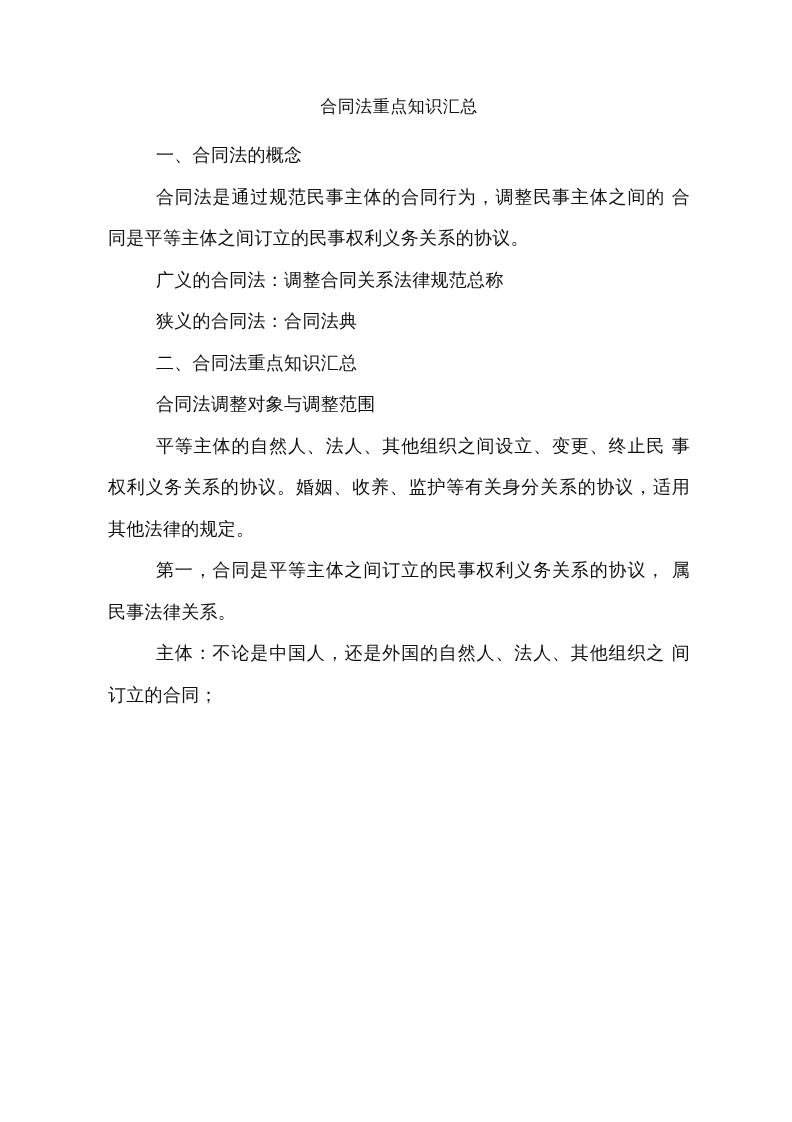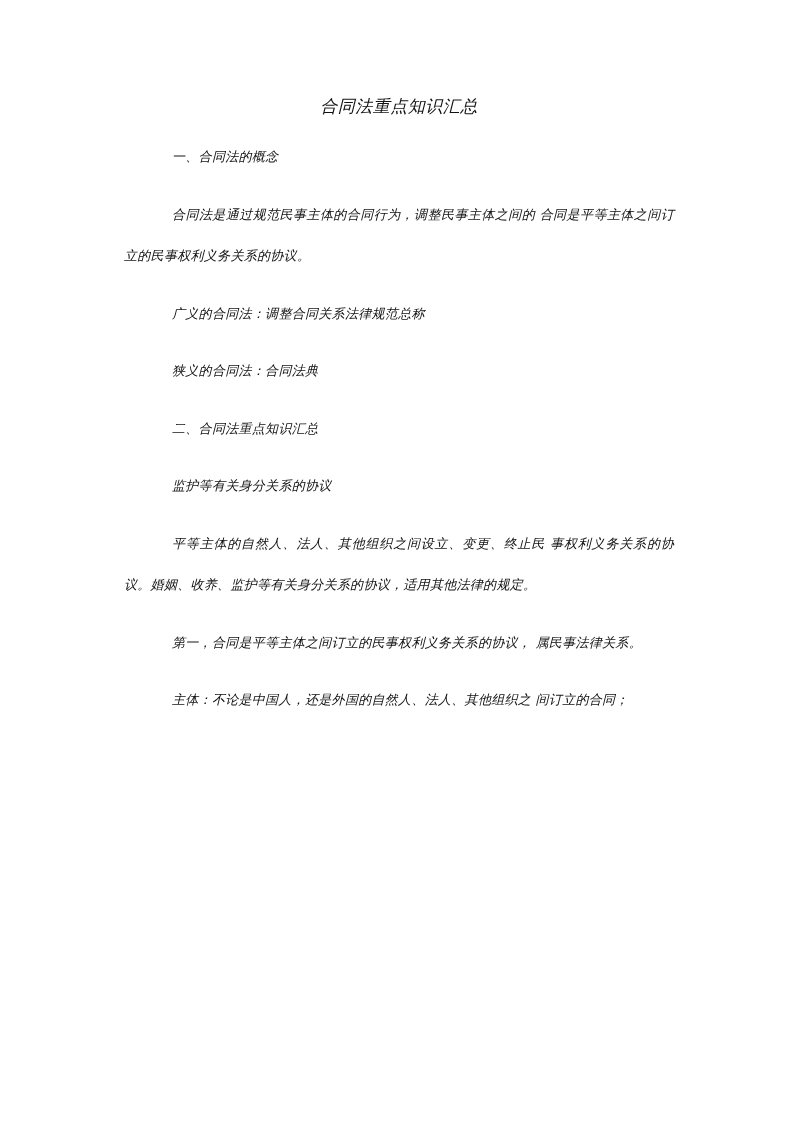--- a/index.html
+++ b/index.html
@@ -1,29 +1,29 @@
 <!DOCTYPE html>
 <html><head>
 <meta charset="utf-8">
 <style>
   html, body { margin: 0; padding: 0; background: #ffffff; }
   body { width: 792px; height: 1122px; position: relative; overflow: hidden;
          font-family: "DejaVu Sans", "Liberation Sans", sans-serif; color: #111111; }
-  .page { position: absolute; left: 108px; top: 92px; width: 582px; font-style: italic; }
+  .page { position: absolute; left: 108px; top: 92px; width: 582px; }
   .title { text-align: center; font-size: 17px; line-height: 28px; margin: 0 0 14px 0; letter-spacing: 0.5px; }
-  p { margin: 16px; font-size: 13px; line-height: 41.5px; text-align: justify; letter-spacing: 0.3px; }
+  p { margin: 0; font-size: 18px; line-height: 41.5px; text-align: justify; letter-spacing: 0.3px; }
   p.indent { text-indent: 48px; }
 </style>
 </head>
 <body>
 
 <div class="page">
   <div class="title">合同法重点知识汇总</div>
   <p class="indent">一、合同法的概念</p>
   <p class="indent">合同法是通过规范民事主体的合同行为，调整民事主体之间的 合同是平等主体之间订立的民事权利义务关系的协议。</p>
   <p class="indent">广义的合同法：调整合同关系法律规范总称</p>
   <p class="indent">狭义的合同法：合同法典</p>
   <p class="indent">二、合同法重点知识汇总</p>
-  <p class="indent">监护等有关身分关系的协议</p>
+  <p class="indent">合同法调整对象与调整范围</p>
   <p class="indent">平等主体的自然人、法人、其他组织之间设立、变更、终止民 事权利义务关系的协议。婚姻、收养、监护等有关身分关系的协议，适用其他法律的规定。</p>
   <p class="indent">第一，合同是平等主体之间订立的民事权利义务关系的协议， 属民事法律关系。</p>
   <p class="indent">主体：不论是中国人，还是外国的自然人、法人、其他组织之 间订立的合同；</p>
 </div>
 
 </body></html>

